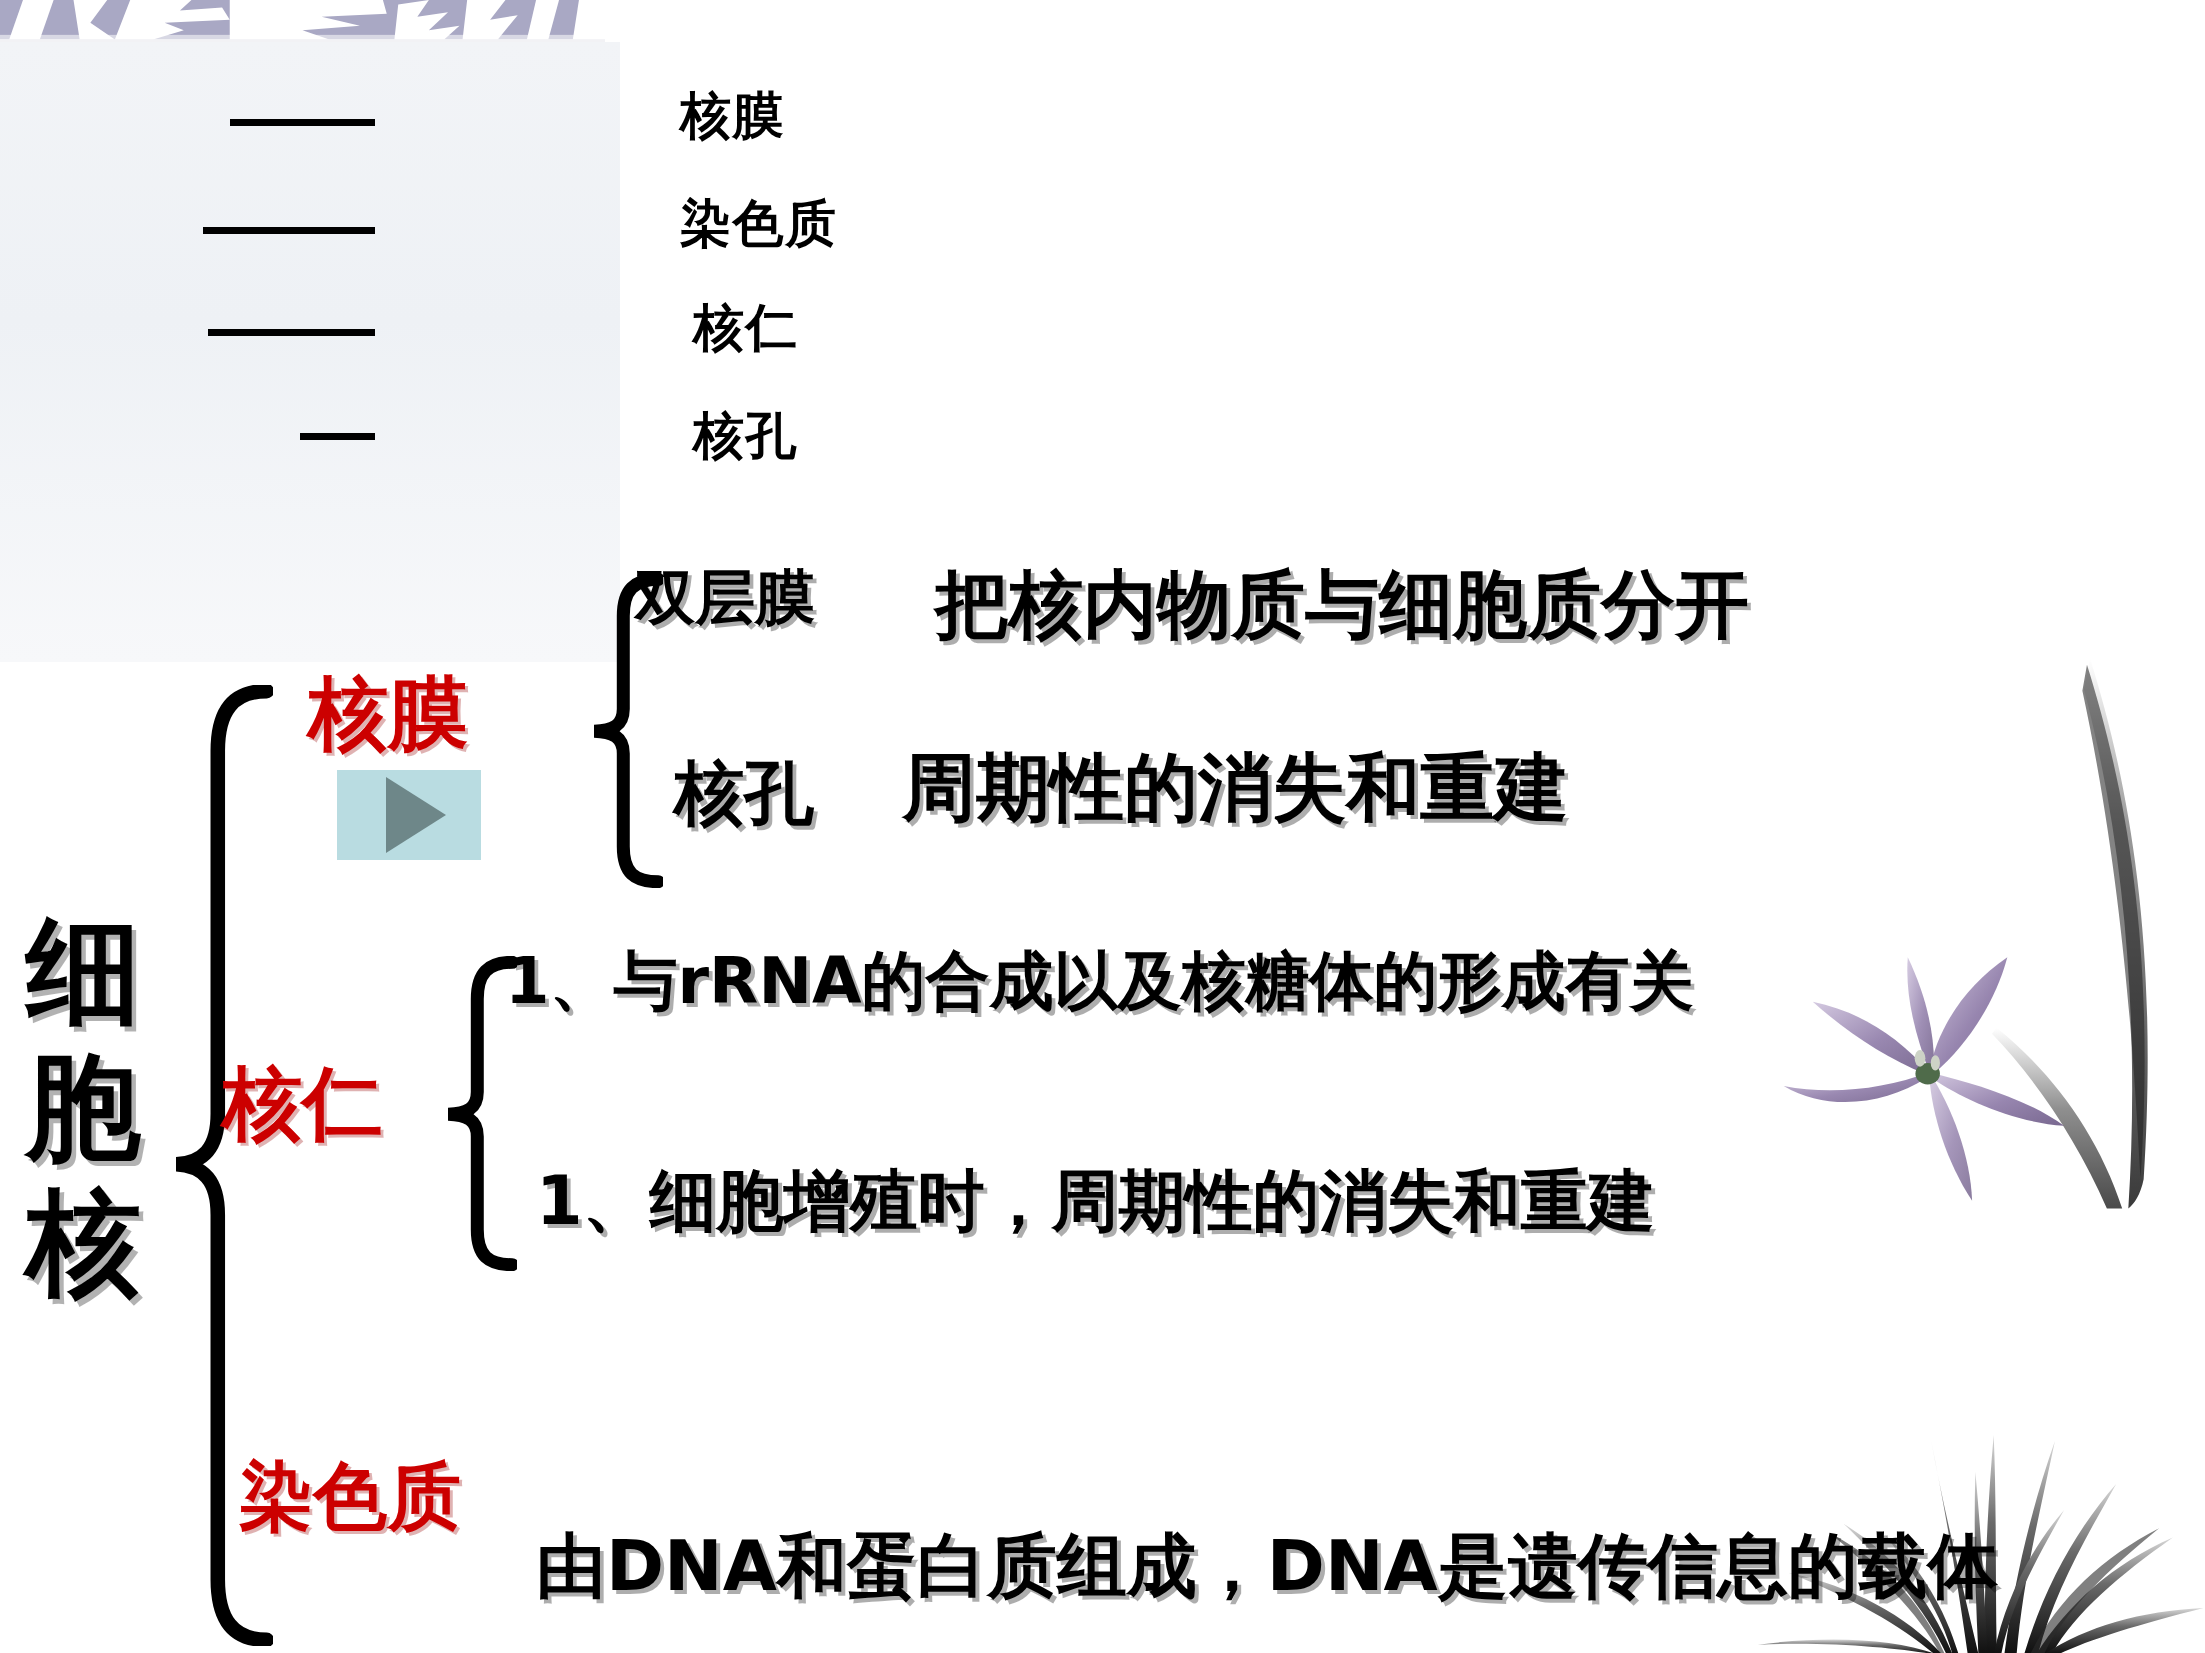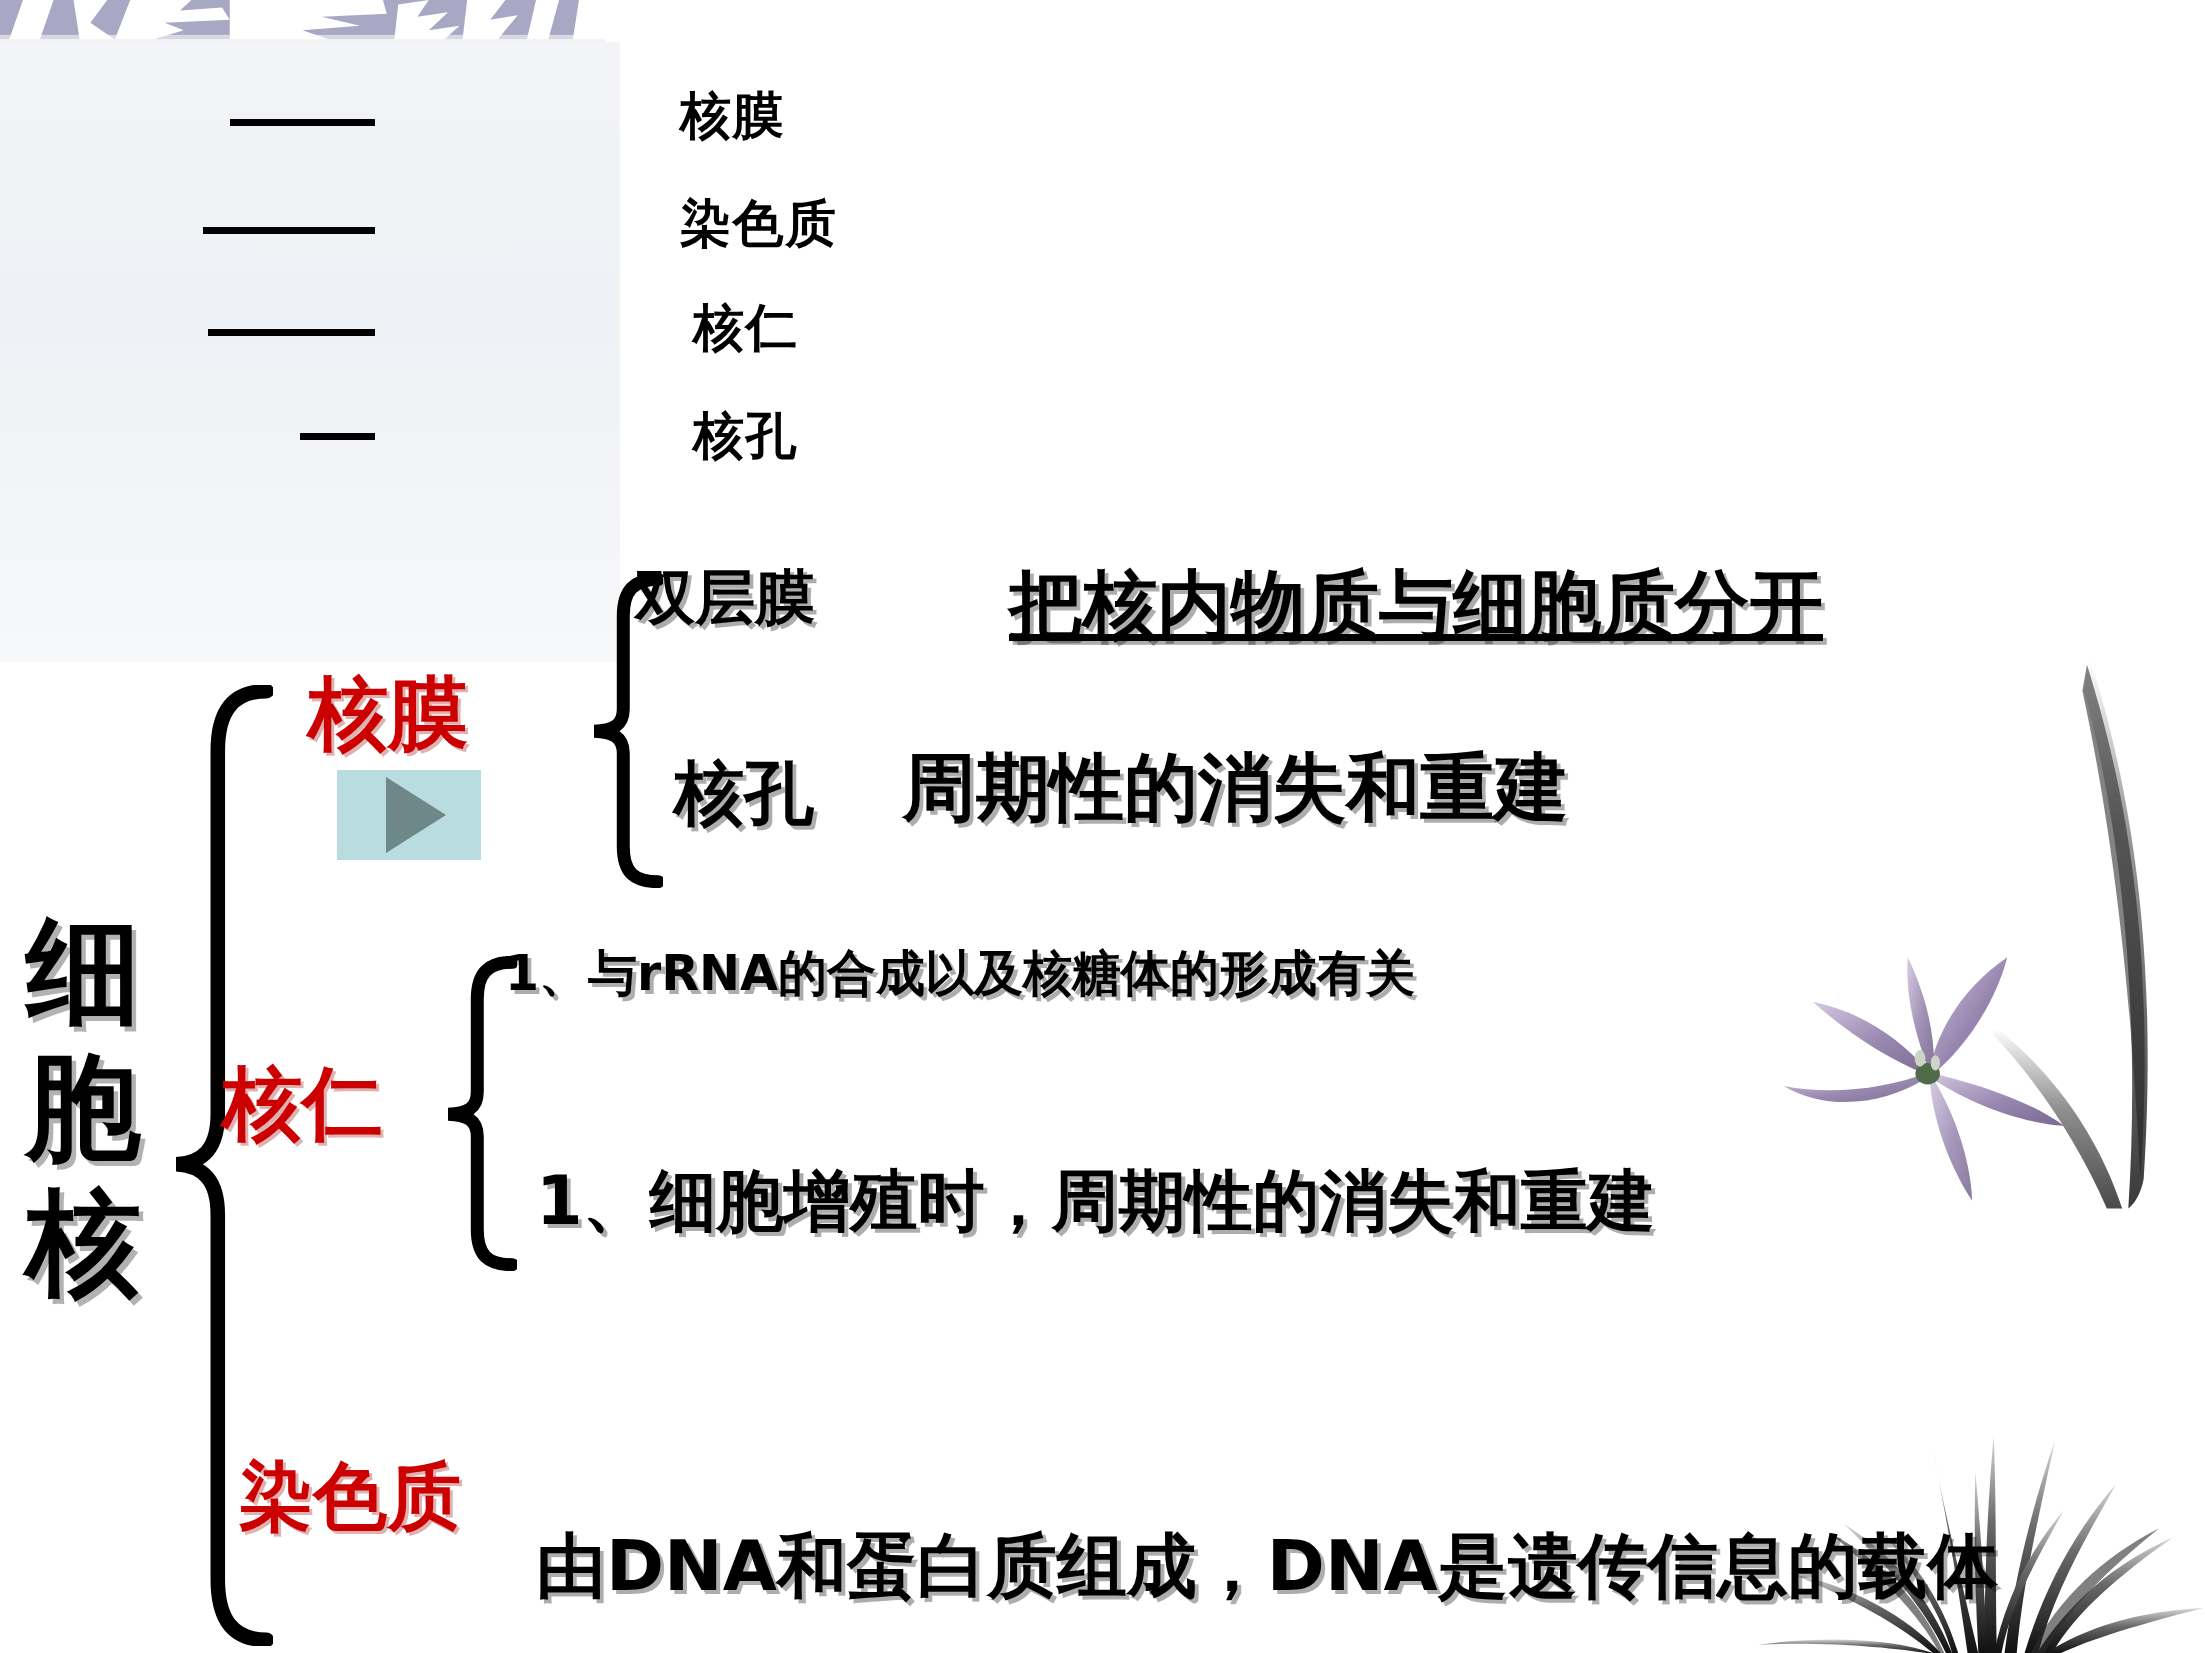--- a/index.html
+++ b/index.html
@@ -326,25 +326,25 @@
   <span>核</span>
 </div>
 
 <div class="cat-label" style="left:308px; top:674px; font-size:80px;">核膜</div>
 
 <div id="play-button">
   <div class="tri"></div>
 </div>
 
 <div class="body-text" style="left:635px; top:567px; font-size:60px;">双层膜</div>
-<div class="body-text" style="left:1009px; top:567px; font-size:74px;text-decoration:underline;">把核内物质与细胞质分开</div>
+<div class="body-text" style="left:935px; top:567px; font-size:74px;">把核内物质与细胞质分开</div>
 
 <div class="body-text" style="left:674px; top:758px; font-size:70px;">核孔</div>
 <div class="body-text" style="left:902px; top:750px; font-size:74px;">周期性的消失和重建</div>
 
 <div class="cat-label" style="left:222px; top:1064px; font-size:80px;">核仁</div>
 
-<div class="body-text" style="left:505px; top:949px; font-size:49px;">1、与rRNA的合成以及核糖体的形成有关</div>
+<div class="body-text" style="left:505px; top:949px; font-size:64px;">1、与rRNA的合成以及核糖体的形成有关</div>
 <div class="body-text" style="left:536px; top:1168px; font-size:67px;">1、细胞增殖时，周期性的消失和重建</div>
 
 <div class="cat-label" style="left:239px; top:1459px; font-size:74px;">染色质</div>
 <div class="body-text" style="left:536px; top:1531px; font-size:70px;">由DNA和蛋白质组成，DNA是遗传信息的载体</div>
 
 
 </body></html>

